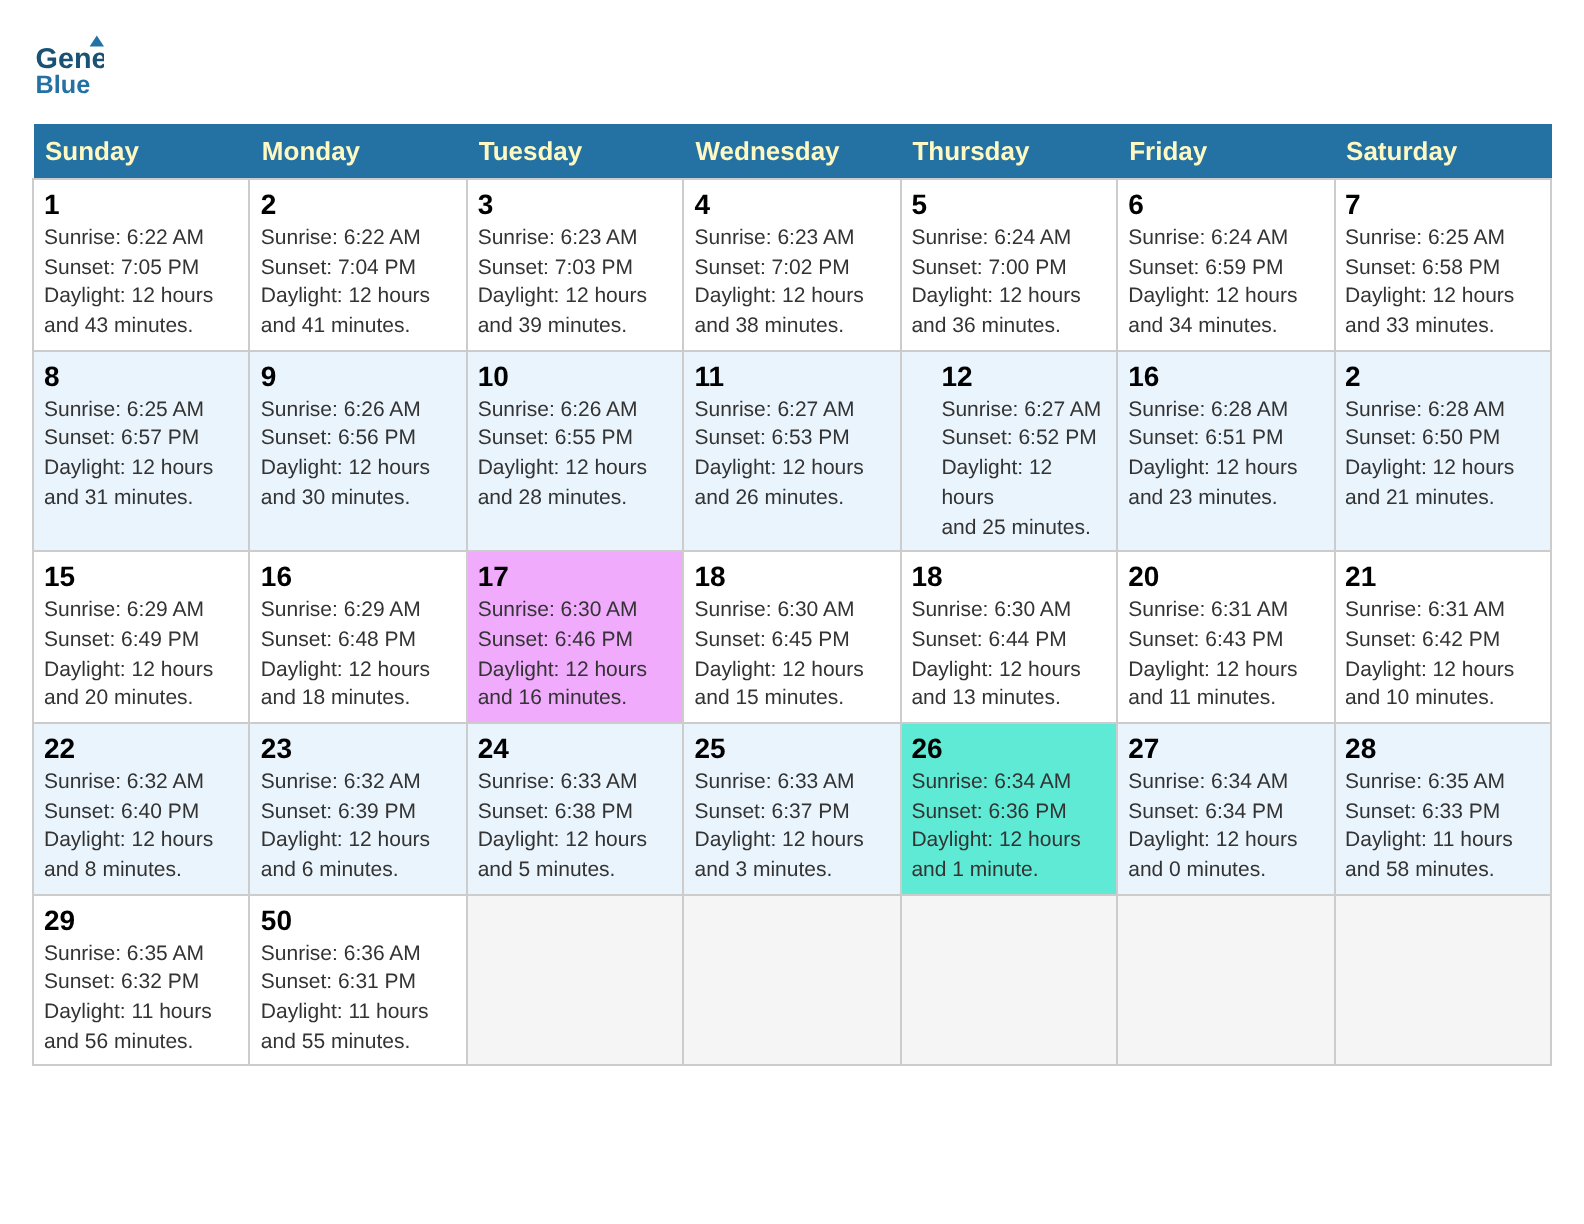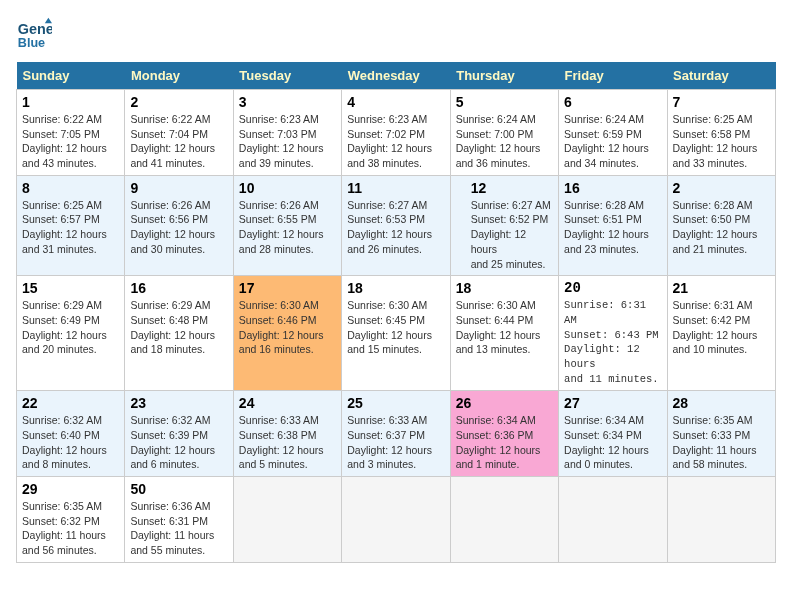--- a/index.html
+++ b/index.html
@@ -129,32 +129,32 @@
         <td style="background: rgb(234, 244, 252);"><span class="day-num">9</span><span class="day-info">Sunrise: 6:26 AM<br>Sunset: 6:56 PM<br>Daylight: 12 hours<br>and 30 minutes.</span></td>
         <td style="background: rgb(234, 244, 252);"><span class="day-num">10</span><span class="day-info">Sunrise: 6:26 AM<br>Sunset: 6:55 PM<br>Daylight: 12 hours<br>and 28 minutes.</span></td>
         <td style="background: rgb(234, 244, 252);"><span class="day-num">11</span><span class="day-info">Sunrise: 6:27 AM<br>Sunset: 6:53 PM<br>Daylight: 12 hours<br>and 26 minutes.</span></td>
         <td style="background: rgb(234, 244, 252); padding-left: 20px;"><span class="day-num">12</span><span class="day-info">Sunrise: 6:27 AM<br>Sunset: 6:52 PM<br>Daylight: 12 hours<br>and 25 minutes.</span></td>
         <td style="background: rgb(234, 244, 252);"><span class="day-num">16</span><span class="day-info">Sunrise: 6:28 AM<br>Sunset: 6:51 PM<br>Daylight: 12 hours<br>and 23 minutes.</span></td>
         <td style="background: rgb(234, 244, 252);"><span class="day-num">2</span><span class="day-info">Sunrise: 6:28 AM<br>Sunset: 6:50 PM<br>Daylight: 12 hours<br>and 21 minutes.</span></td>
       </tr>
       <tr class="week-row">
         <td style="background: rgb(255, 255, 255);"><span class="day-num">15</span><span class="day-info">Sunrise: 6:29 AM<br>Sunset: 6:49 PM<br>Daylight: 12 hours<br>and 20 minutes.</span></td>
         <td style="background: rgb(255, 255, 255);"><span class="day-num">16</span><span class="day-info">Sunrise: 6:29 AM<br>Sunset: 6:48 PM<br>Daylight: 12 hours<br>and 18 minutes.</span></td>
-        <td style="background: #fdba74;"><span class="day-num">17</span><span class="day-info">Sunrise: 6:30 AM<br>Sunset: 6:46 PM<br>Daylight: 12 hours<br>and 16 minutes.</span></td>
+        <td style="background: #f0abfc;"><span class="day-num">17</span><span class="day-info">Sunrise: 6:30 AM<br>Sunset: 6:46 PM<br>Daylight: 12 hours<br>and 16 minutes.</span></td>
         <td style="background: rgb(255, 255, 255);"><span class="day-num">18</span><span class="day-info">Sunrise: 6:30 AM<br>Sunset: 6:45 PM<br>Daylight: 12 hours<br>and 15 minutes.</span></td>
         <td style="background: rgb(255, 255, 255);"><span class="day-num">18</span><span class="day-info">Sunrise: 6:30 AM<br>Sunset: 6:44 PM<br>Daylight: 12 hours<br>and 13 minutes.</span></td>
-        <td style="background: rgb(255, 255, 255); font-family: Liberation Mono, monospace;"><span class="day-num">20</span><span class="day-info">Sunrise: 6:31 AM<br>Sunset: 6:43 PM<br>Daylight: 12 hours<br>and 11 minutes.</span></td>
+        <td style="background: rgb(255, 255, 255);"><span class="day-num">20</span><span class="day-info">Sunrise: 6:31 AM<br>Sunset: 6:43 PM<br>Daylight: 12 hours<br>and 11 minutes.</span></td>
         <td style="background: rgb(255, 255, 255);"><span class="day-num">21</span><span class="day-info">Sunrise: 6:31 AM<br>Sunset: 6:42 PM<br>Daylight: 12 hours<br>and 10 minutes.</span></td>
       </tr>
       <tr class="week-row">
         <td style="background: rgb(234, 244, 252);"><span class="day-num">22</span><span class="day-info">Sunrise: 6:32 AM<br>Sunset: 6:40 PM<br>Daylight: 12 hours<br>and 8 minutes.</span></td>
         <td style="background: rgb(234, 244, 252);"><span class="day-num">23</span><span class="day-info">Sunrise: 6:32 AM<br>Sunset: 6:39 PM<br>Daylight: 12 hours<br>and 6 minutes.</span></td>
         <td style="background: rgb(234, 244, 252);"><span class="day-num">24</span><span class="day-info">Sunrise: 6:33 AM<br>Sunset: 6:38 PM<br>Daylight: 12 hours<br>and 5 minutes.</span></td>
         <td style="background: rgb(234, 244, 252);"><span class="day-num">25</span><span class="day-info">Sunrise: 6:33 AM<br>Sunset: 6:37 PM<br>Daylight: 12 hours<br>and 3 minutes.</span></td>
-        <td style="background: #f9a8d4;"><span class="day-num">26</span><span class="day-info">Sunrise: 6:34 AM<br>Sunset: 6:36 PM<br>Daylight: 12 hours<br>and 1 minute.</span></td>
+        <td style="background: #5eead4;"><span class="day-num">26</span><span class="day-info">Sunrise: 6:34 AM<br>Sunset: 6:36 PM<br>Daylight: 12 hours<br>and 1 minute.</span></td>
         <td style="background: rgb(234, 244, 252);"><span class="day-num">27</span><span class="day-info">Sunrise: 6:34 AM<br>Sunset: 6:34 PM<br>Daylight: 12 hours<br>and 0 minutes.</span></td>
         <td style="background: rgb(234, 244, 252);"><span class="day-num">28</span><span class="day-info">Sunrise: 6:35 AM<br>Sunset: 6:33 PM<br>Daylight: 11 hours<br>and 58 minutes.</span></td>
       </tr>
       <tr class="week-row">
         <td style="background: rgb(255, 255, 255);"><span class="day-num">29</span><span class="day-info">Sunrise: 6:35 AM<br>Sunset: 6:32 PM<br>Daylight: 11 hours<br>and 56 minutes.</span></td>
         <td style="background: rgb(255, 255, 255);"><span class="day-num">50</span><span class="day-info">Sunrise: 6:36 AM<br>Sunset: 6:31 PM<br>Daylight: 11 hours<br>and 55 minutes.</span></td>
         <td class="empty"></td>
         <td class="empty"></td>
         <td class="empty"></td>
         <td class="empty"></td>

